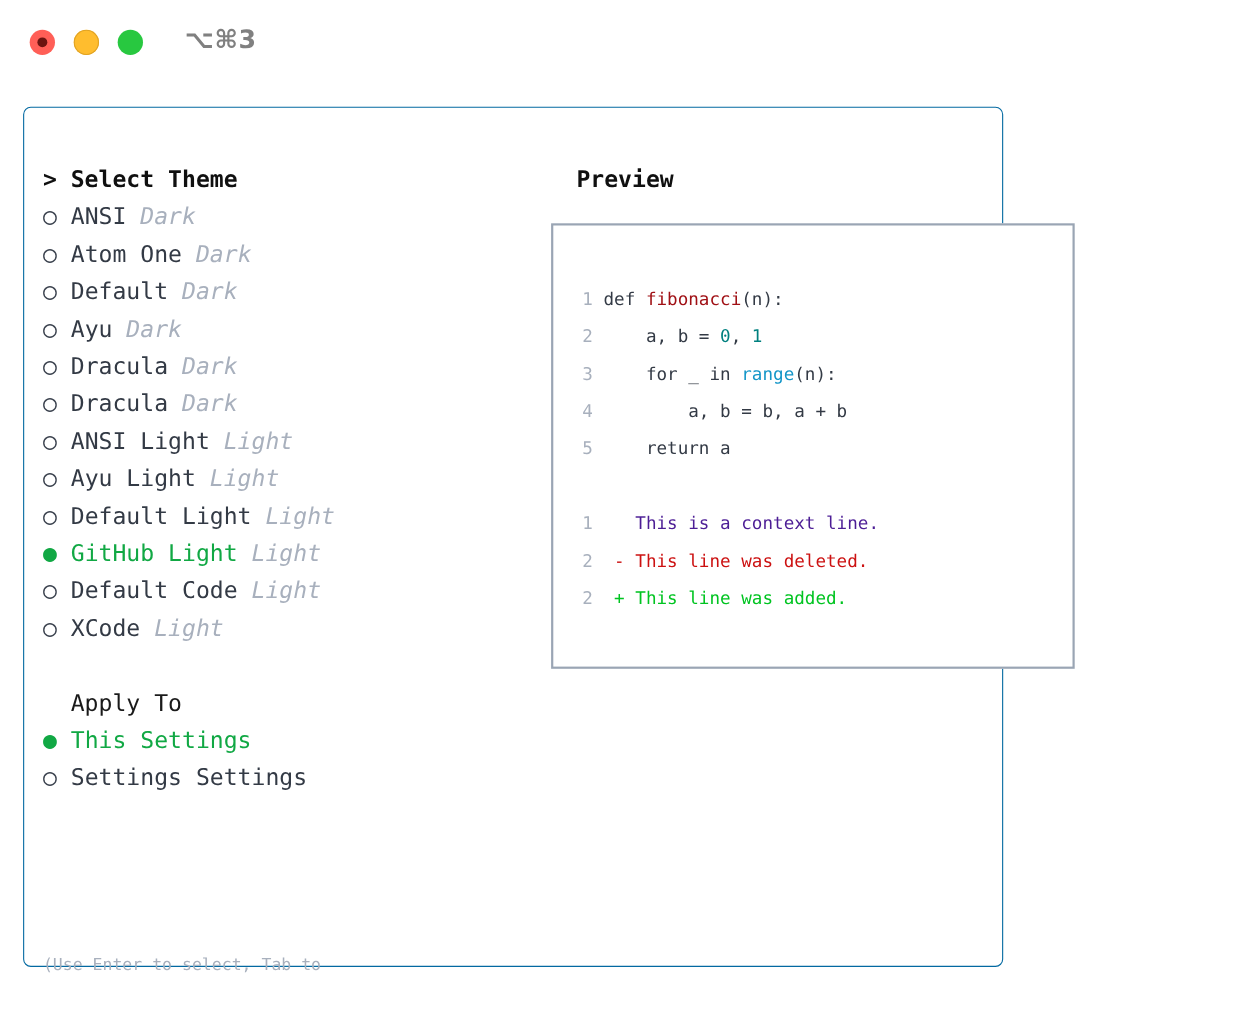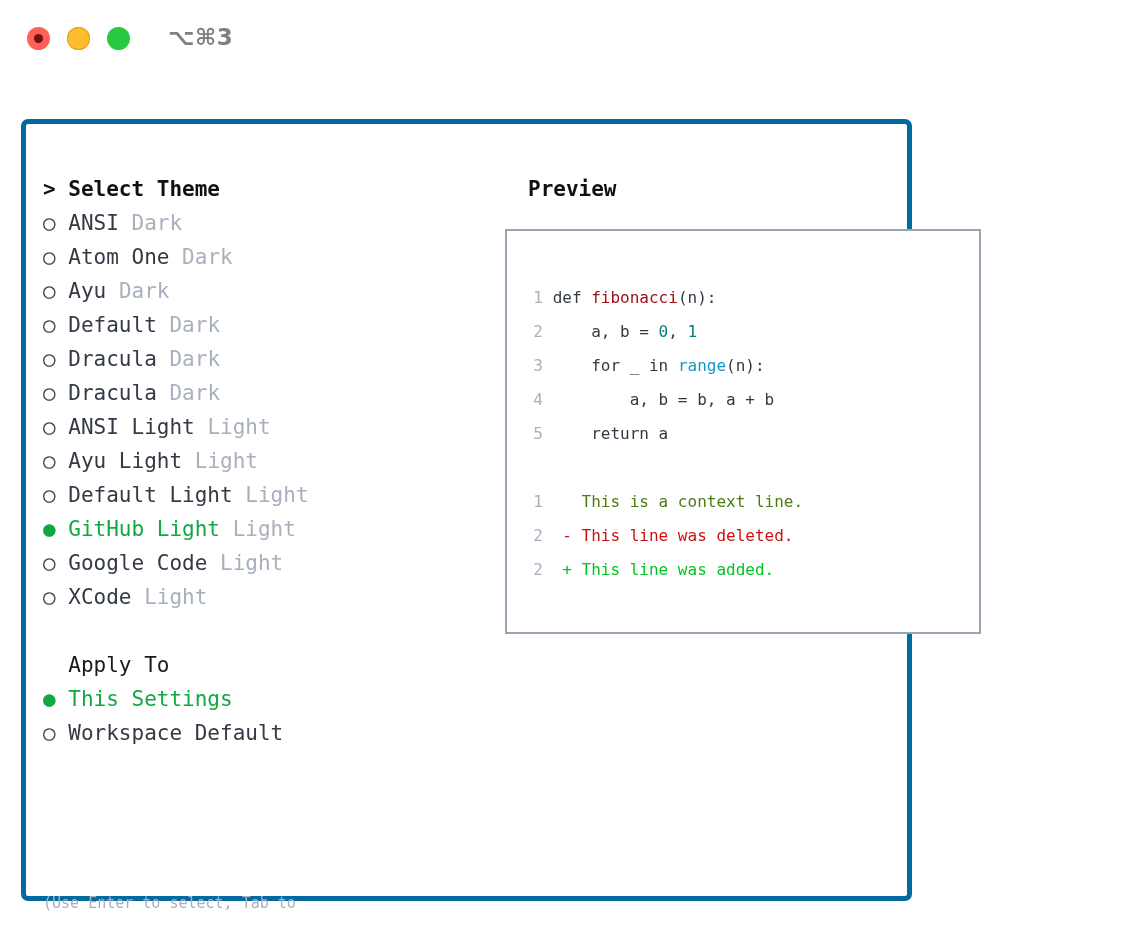--- a/index.html
+++ b/index.html
@@ -63,25 +63,24 @@
     white-space: nowrap;
   }
 
   
   #panel {
     position: absolute;
     left: 21px;
     top: 97px;
     width: 891px;
     height: 782px;
-    border: 5px solid #0369a1;
+    border: 1px solid #0369a1;
     border-radius: 7px;
     box-sizing: border-box;
     background: #ffffff;
-    margin-top: 22px;
   }
 
   #columns {
     position: absolute;
     left: 0; top: 0;
     width: 100%;
     height: 100%;
   }
 
   
@@ -109,21 +108,21 @@
     white-space: pre;
   }
   .opt-row .marker {
     color: #3d4450;
   }
   .opt-row.selected .marker,
   .opt-row.selected .opt-label {
     color: #11a844;
   }
   .opt-label { color: #333a45; }
-  .opt-tag { color: #a8b0bd; }
+  .opt-tag { color: #a8b0bd; font-style: italic; }
 
   .spacer-line { height: 34px; }
 
   #help-text {
     position: absolute;
     left: 17px;
     top: 762px;
     width: 420px;
     font-size: 15px;
     line-height: 34px;
@@ -161,21 +160,21 @@
     width: 22px;
     text-align: right;
     color: #a8b0bd;
   }
   .ln.blank { color: transparent; }
   .tok-kw   { color: #333a45; }
   .tok-fn   { color: #a01015; }
   .tok-num  { color: #00807f; }
   .tok-bi   { color: #1496c8; }
   .tok-pl   { color: #333a45; }
-  .diff-ctx { color: #4d7c0f; text-align: center; }
+  .diff-ctx { color: #4c1d95; text-align: center; }
   .diff-del { color: #cc1111; }
   .diff-add { color: #00c421; }
 </style>
 </head>
 <body>
 
 <div id="window">
 
   <div id="titlebar">
     <div class="dot" id="dot-close"></div>
@@ -185,36 +184,36 @@
   </div>
 
   <div id="panel">
     <div id="columns">
 
       <div id="left-col">
         <div class="section-header">&gt; Select Theme</div>
         <div id="theme-list">
             <div class="opt-row"><span class="marker">○ </span><span class="opt-label">ANSI </span><span class="opt-tag">Dark</span></div>
             <div class="opt-row"><span class="marker">○ </span><span class="opt-label">Atom One </span><span class="opt-tag">Dark</span></div>
+            <div class="opt-row"><span class="marker">○ </span><span class="opt-label">Default </span><span class="opt-tag">Dark</span></div>
             <div class="opt-row"><span class="marker">○ </span><span class="opt-label">Ayu </span><span class="opt-tag">Dark</span></div>
-            <div class="opt-row"><span class="marker">○ </span><span class="opt-label">Default </span><span class="opt-tag">Dark</span></div>
             <div class="opt-row"><span class="marker">○ </span><span class="opt-label">Dracula </span><span class="opt-tag">Dark</span></div>
             <div class="opt-row"><span class="marker">○ </span><span class="opt-label">Dracula </span><span class="opt-tag">Dark</span></div>
             <div class="opt-row"><span class="marker">○ </span><span class="opt-label">ANSI Light </span><span class="opt-tag">Light</span></div>
             <div class="opt-row"><span class="marker">○ </span><span class="opt-label">Ayu Light </span><span class="opt-tag">Light</span></div>
             <div class="opt-row"><span class="marker">○ </span><span class="opt-label">Default Light </span><span class="opt-tag">Light</span></div>
             <div class="opt-row selected"><span class="marker">● </span><span class="opt-label">GitHub Light </span><span class="opt-tag">Light</span></div>
-            <div class="opt-row"><span class="marker">○ </span><span class="opt-label">Google Code </span><span class="opt-tag">Light</span></div>
+            <div class="opt-row"><span class="marker">○ </span><span class="opt-label">Default Code </span><span class="opt-tag">Light</span></div>
             <div class="opt-row"><span class="marker">○ </span><span class="opt-label">XCode </span><span class="opt-tag">Light</span></div>
           </div>
         <div class="spacer-line"></div>
         <div class="section-header unfocused">  Apply To</div>
         <div id="apply-list">
             <div class="opt-row selected"><span class="marker">● </span><span class="opt-label">This Settings</span></div>
-            <div class="opt-row"><span class="marker">○ </span><span class="opt-label">Workspace Default</span></div>
+            <div class="opt-row"><span class="marker">○ </span><span class="opt-label">Settings Settings</span></div>
           </div>
       </div>
 
       <div id="help-text">
         <div>(Use Enter to select, Tab to</div>
       </div>
 
       <div id="right-col">
         <div class="section-header">Preview</div>
       </div>

